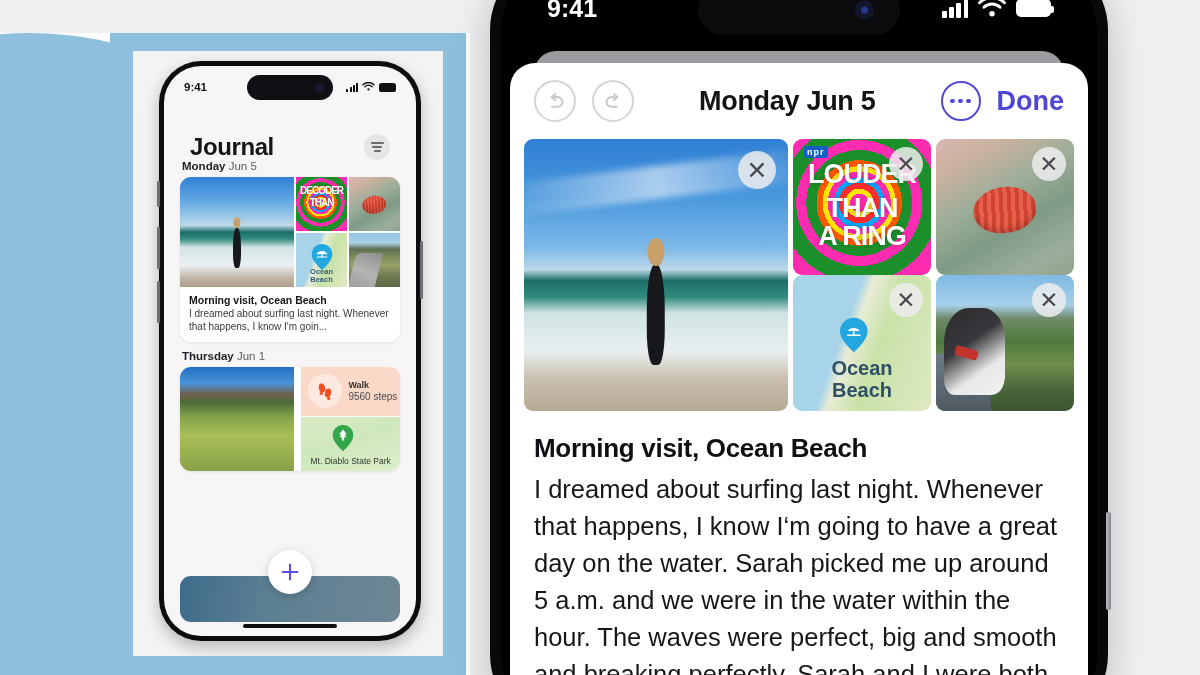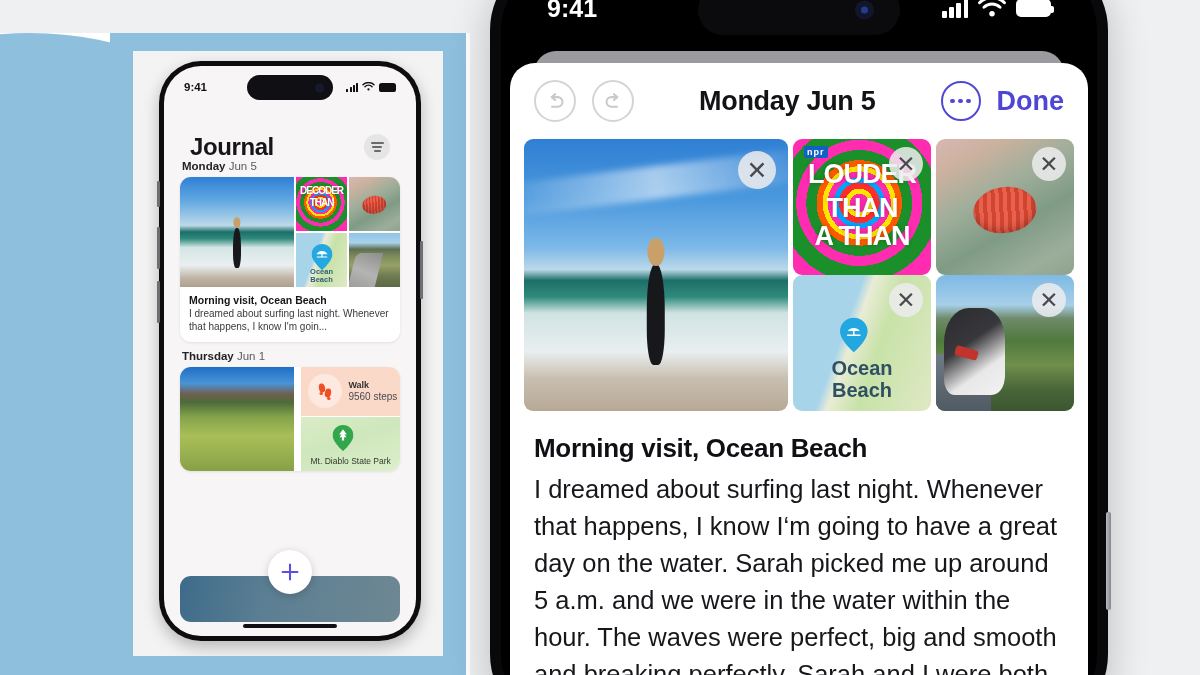--- a/index.html
+++ b/index.html
@@ -548,21 +548,21 @@
           <div class="mg-main tile-lg pic-beach">
             <div class="surfer"></div>
             <div class="x-badge">✕</div>
           </div>
           <div class="mg-side">
             <div class="mg-row">
               <div class="tile-lg pic-podcast">
                 <div class="npr-tag">npr</div>
                 <div class="podcast-txt" style="top:41%;font-size:27px">THAN</div>
                 <div class="podcast-txt" style="font-size:27px">LOUDER</div>
-                <div class="podcast-txt" style="top:62%;font-size:27px">A THAN</div>
+                <div class="podcast-txt" style="top:62%;font-size:27px">A RING</div>
                 <div class="x-badge">✕</div>
               </div>
               <div class="tile-lg pic-shell">
                 <div class="shell-body"></div>
                 <div class="x-badge">✕</div>
               </div>
             </div>
             <div class="mg-row">
               <div class="tile-lg pic-map">
                 <svg class="map-pin-lg" viewBox="0 0 24 30">

